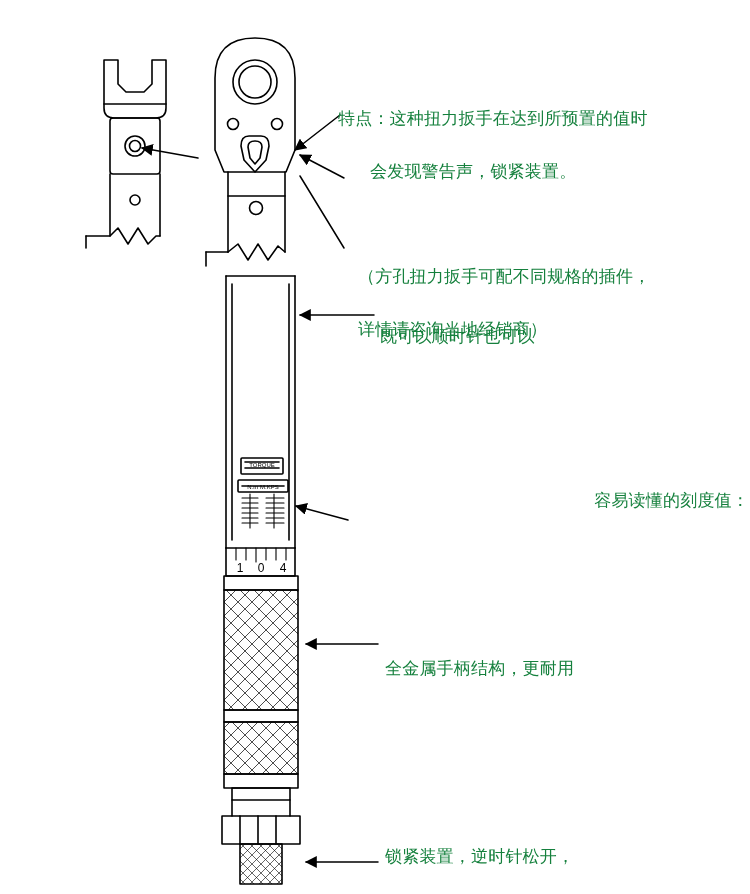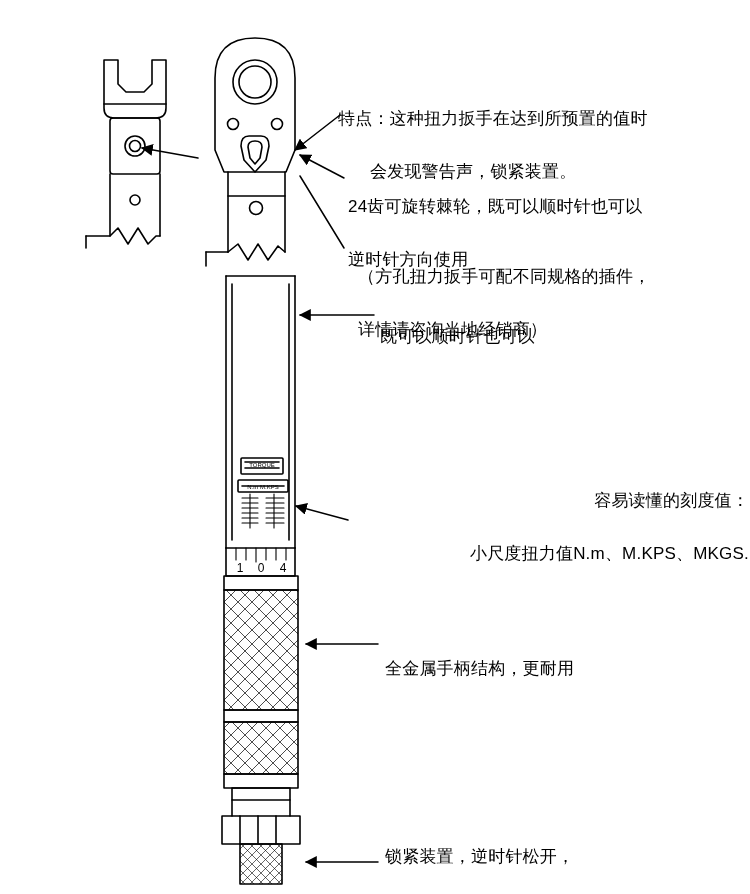--- a/index.html
+++ b/index.html
@@ -21,21 +21,21 @@
     position: absolute;
     left: 0;
     top: 0;
     width: 750px;
     height: 894px;
   }
   .callout {
     position: absolute;
     font-family: "Liberation Sans", sans-serif;
     font-size: 17px;
-    color: #000000;
+    color: #15803d;
     line-height: 1.55;
     white-space: pre-line;
     letter-spacing: 0.2px;
   }
   #note-feature {
     left: 338px;
     top: 80px;
     width: 400px;
   }
   #note-feature .l2 {
@@ -194,37 +194,32 @@
       <text x="262" y="467">TORQUE</text>
       <text x="263" y="489">N.m  M.KPS</text>
     </g>
   </svg>
 
   <div class="callout" id="note-feature">
     <div>特点：这种扭力扳手在达到所预置的值时</div>
     <div class="l2">会发现警告声，锁紧装置。</div>
   </div>
 
-  <div class="callout" id="note-ratchet">
-    <div>24齿可旋转棘轮，既可以顺时针也可以</div>
-    <div>逆时针方向使用</div>
-  </div>
 
   <div class="callout" id="note-square">
     <div>（方孔扭力扳手可配不同规格的插件，</div>
     <div>详情请咨询当地经销商）</div>
   </div>
 
   <div class="callout" id="note-forged">
     <div>既可以顺时针也可以</div>
   </div>
 
   <div class="callout" id="note-scale">
     <div>容易读懂的刻度值：</div>
-    <div>小尺度扭力值N.m、M.KPS、MKGS.</div>
   </div>
 
   <div class="callout" id="note-handle">
     <div>全金属手柄结构，更耐用</div>
   </div>
 
   <div class="callout" id="note-lock">
     <div>锁紧装置，逆时针松开，</div>
     
   </div>

